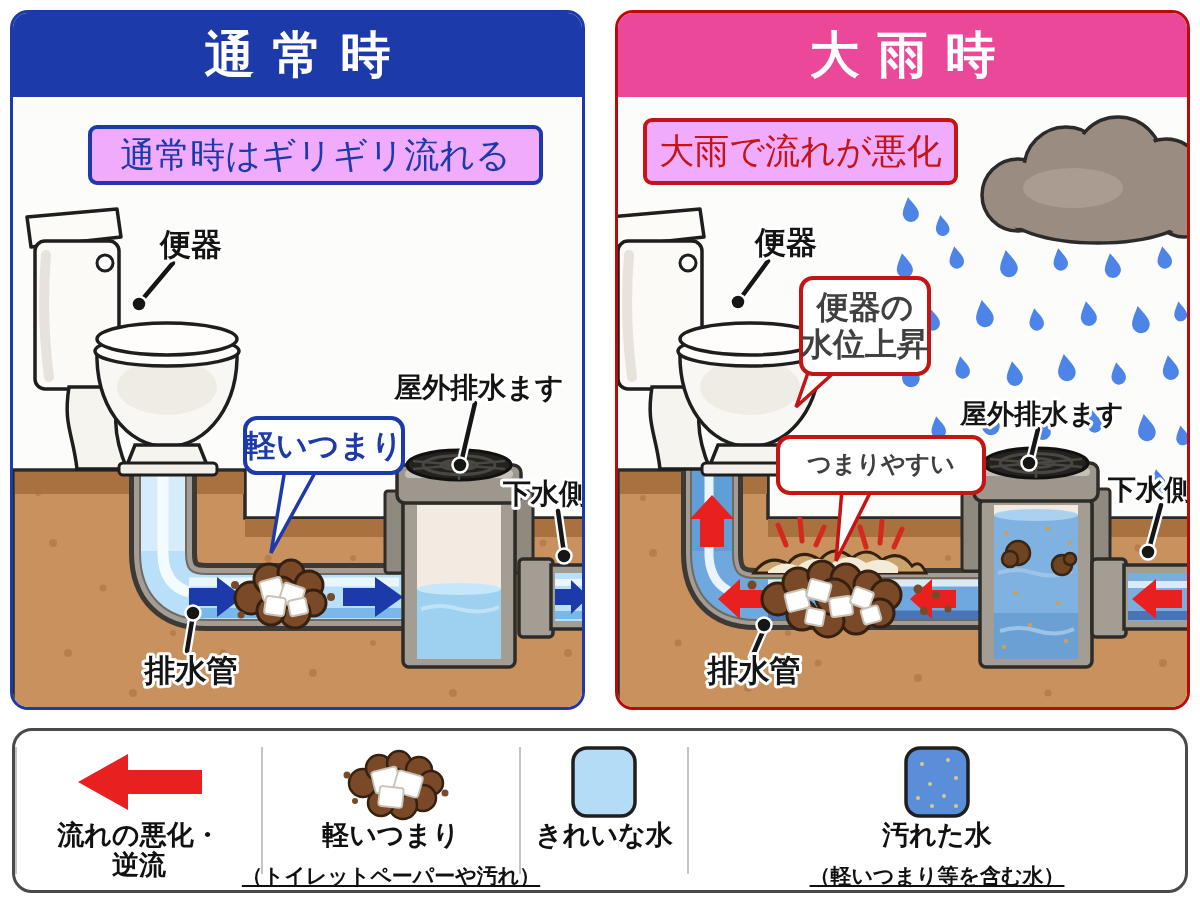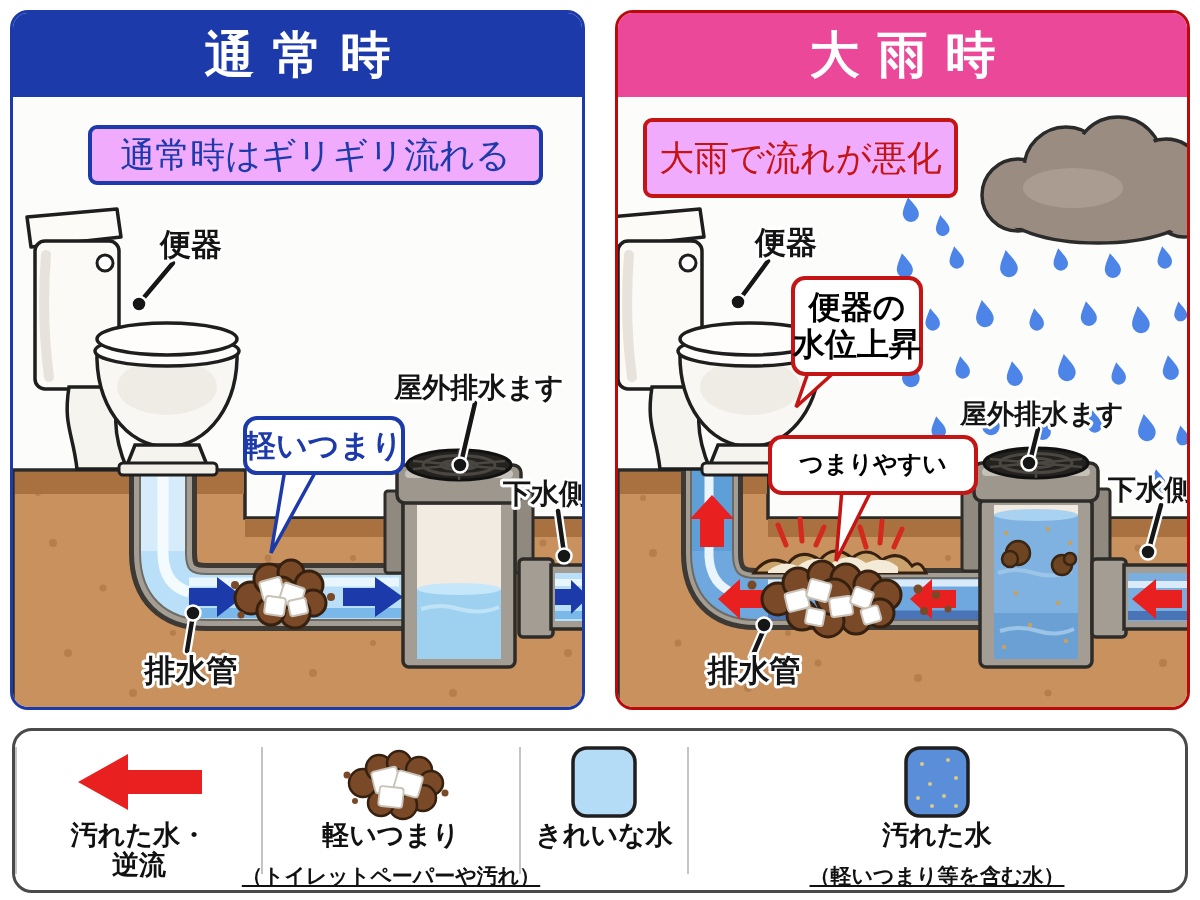--- a/index.html
+++ b/index.html
@@ -17,28 +17,28 @@
                   color:#fff; font-size:50px; font-weight:bold;
                   letter-spacing:18px; text-indent:18px; z-index:5; }
   .panel.normal .panel-header { background:#1c3aa9; }
   .panel.rain   .panel-header { background:#ec4899; }
 
   .subtitle { position:absolute; display:flex; align-items:center; justify-content:center;
               background:#f0abfc; border-radius:9px; font-weight:normal; font-size:35px;
               z-index:6; white-space:nowrap; }
   .subtitle.blue { left:75px; top:112px; width:455px; height:60px;
                    border:4px solid #1c3aa9; color:#1c3aa9; }
-  .subtitle.red  { left:25px; top:105px; width:315px; height:80px;
+  .subtitle.red  { left:25px; top:105px; width:315px; height:67px;
                    border:4px solid #c41414; color:#c41414; }
 
   .bubble { position:absolute; display:flex; flex-direction:column; align-items:center;
             justify-content:center; background:#ffffff; border-radius:14px;
             font-weight:bold; z-index:6; line-height:1.15; white-space:nowrap; }
   .bubble.blue { border:4px solid #1c3aa9; color:#1c3aa9; }
-  .bubble.red  { border:4px solid #c41414; color:#000000; }
+  .bubble.red  { border:4px solid #c41414; color:#404040;margin-left:8px; }
   .bubble.clog-normal { left:230px; top:403px; width:162px; height:59px; font-size:31px; }
   .bubble.rise        { left:173px; top:263px; width:132px; height:100px; font-size:32px; }
   .bubble.clog-rain   { left:150px; top:422px; width:210px; height:60px; font-size:24px; }
 
   .art { position:absolute; top:0; left:0; z-index:1; }
   svg text { font-family:"DejaVu Sans","Liberation Sans",sans-serif; font-weight:bold;
              fill:#141414; paint-order:stroke; stroke:#ffffff; stroke-width:6px;
              stroke-linejoin:round; text-anchor:middle; }
 
   .legend { position:absolute; left:12px; top:728px; width:1176px; height:165px;
@@ -443,21 +443,21 @@
   <div class="legend">
     <div class="vr"></div>
 
     <div class="leg-item" style="width:244px">
       <div class="leg-icon">
         <svg width="126" height="62" viewBox="0 0 126 62">
           <polygon points="126,19 52,19 52,3 2,31 52,59 52,43 126,43" fill="#e8201f"></polygon>
         </svg>
       </div>
       <div class="leg-label">
-        <div>汚れた水・</div>
+        <div>流れの悪化・</div>
         <div>逆流</div>
       </div>
     </div>
     <div class="vr"></div>
 
     <div class="leg-item" style="width:256px">
       <div class="leg-icon">
         <svg width="140" height="78" viewBox="0 0 140 78">
           <g fill="#7a4a28" stroke="#36200f" stroke-width="2.5">
             <circle cx="42" cy="40" r="14"></circle>

